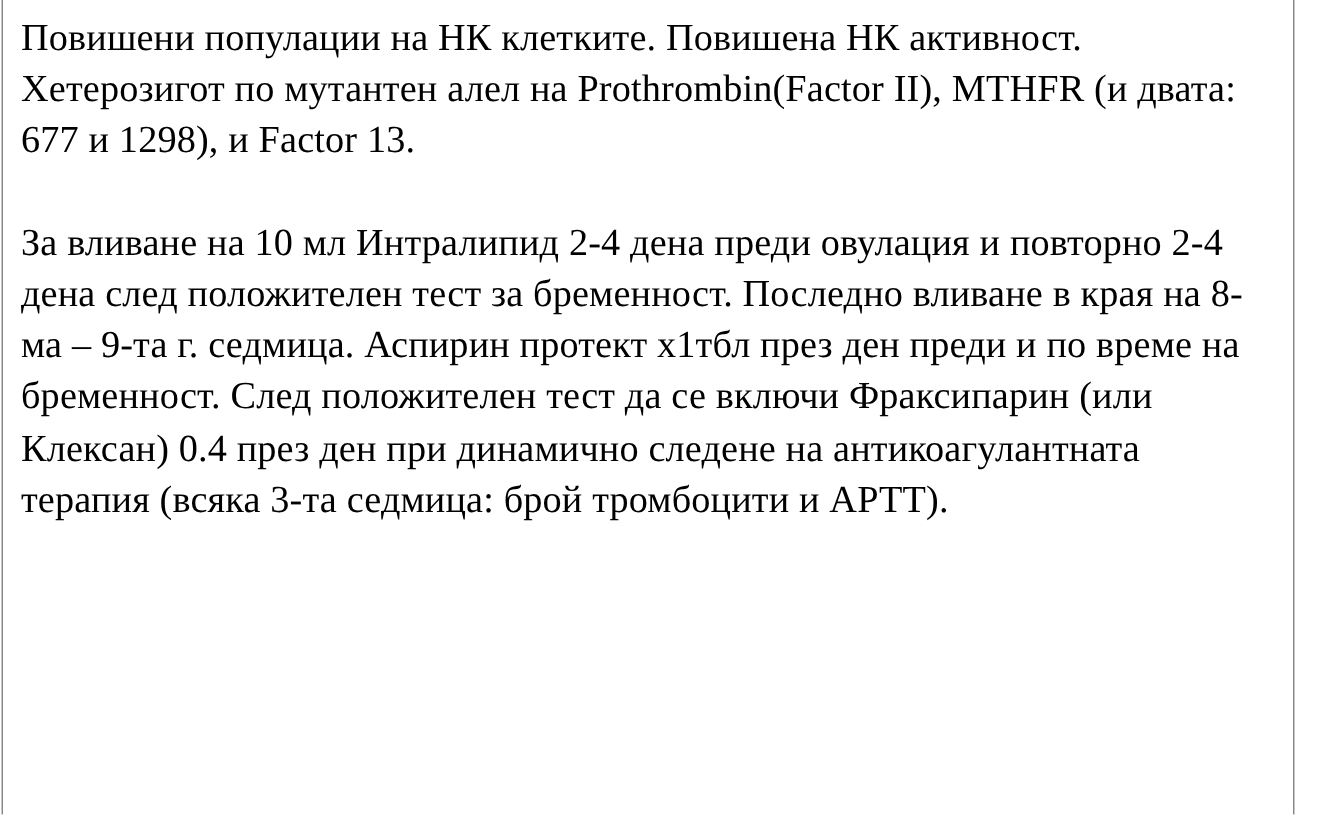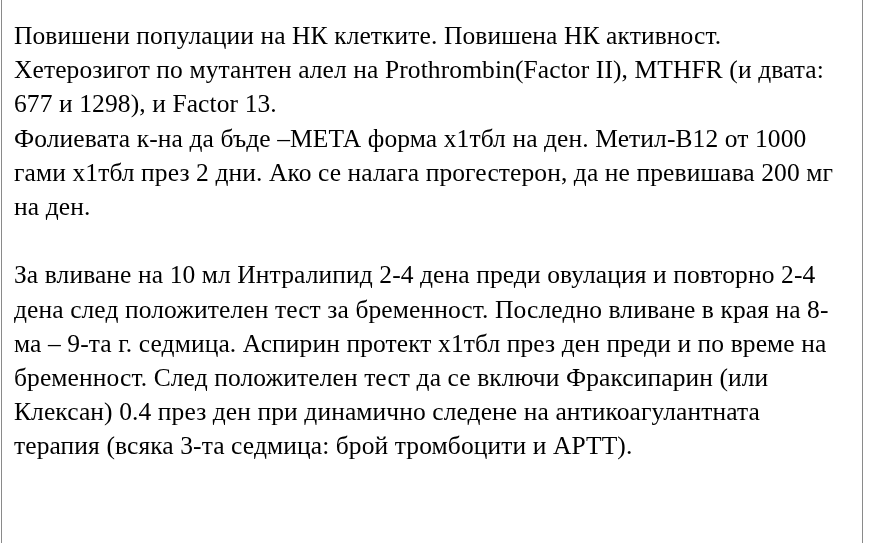--- a/index.html
+++ b/index.html
@@ -27,21 +27,21 @@
     bottom: 0;
     width: 1px;
     background: #8a8a8a;
   }
   .edge-rule.left  { left: 1px; }
   .edge-rule.right { right: 25px; }
 
   .text-body {
     position: absolute;
     left: 14px;
-    top: 19px;
+    top: 8px;
     width: 836px;
     color: #000000;
     font-size: 25.5px;
     line-height: 34.2px;
     text-align: left;
     letter-spacing: 0.1px;
   }
   .para {
     margin: 0;
     padding: 0;
@@ -56,18 +56,17 @@
 </head>
 <body>
 
 <div class="page">
 
   <div class="edge-rule left"></div>
   <div class="edge-rule right"></div>
 
   <div class="text-body">
     <p class="para">Повишени популации на НК клетките. Повишена НК активност. Хетерозигот по мутантен алел на Prothrombin(Factor II), MTHFR (и двата: 677 и 1298), и Factor 13.</p>
-    <p class="para">Фолиевата к-на да бъде –МЕТА форма х1тбл на ден. Метил-В12 от 1000 гами х1тбл през 2 дни. Ако се налага прогестерон, да не превишава 200 мг на ден.</p>
     <div class="spacer-para"></div>
     <p class="para">За вливане на 10 мл Интралипид 2-4 дена преди овулация и повторно 2-4 дена след положителен тест за бременност. Последно вливане в края на 8-ма – 9-та г. седмица.  Аспирин протект х1тбл през ден преди и по време на бременност. След положителен тест да се включи Фраксипарин (или Клексан) 0.4 през ден при динамично следене на антикоагулантната терапия (всяка 3-та седмица: брой тромбоцити и АРТТ).</p>
   </div>
 
 </div>
 
 </body></html>

